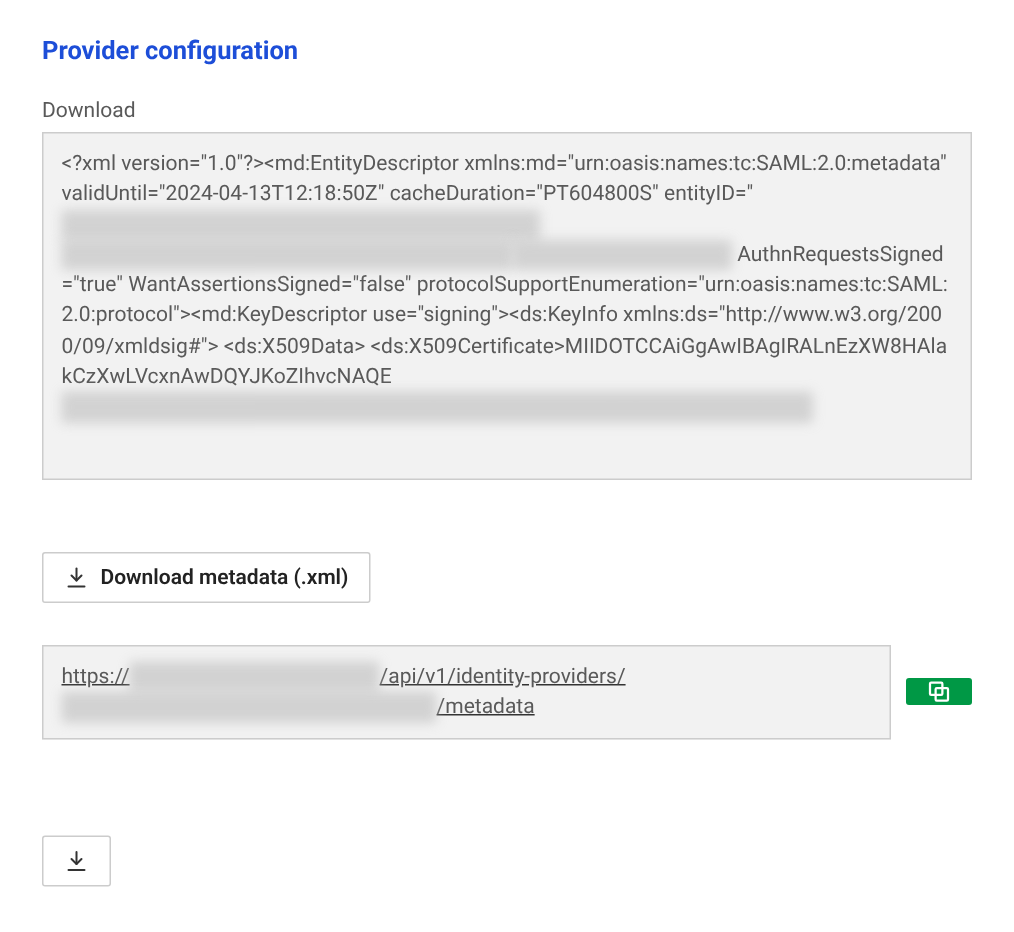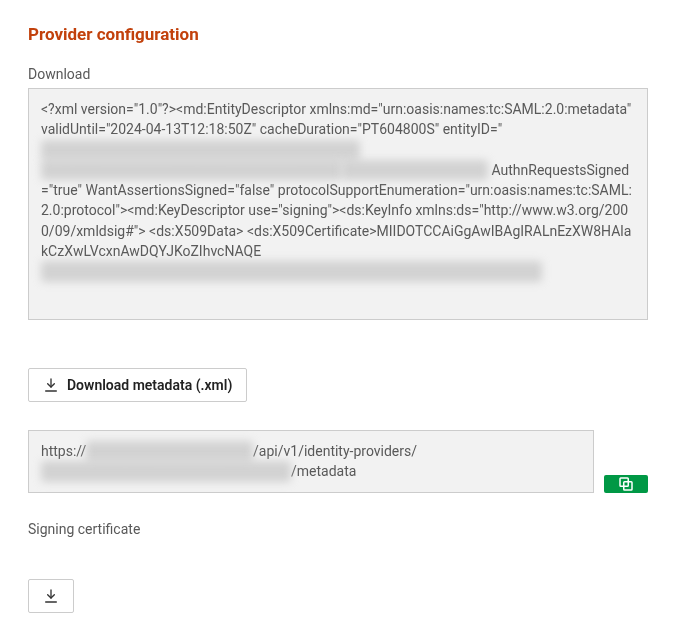--- a/index.html
+++ b/index.html
@@ -8,21 +8,21 @@
     margin: 0;
     padding: 24px 28px;
     color: #333;
     background: #fff;
     font-size: 14px;
   }
   h2 {
     font-size: 17px;
     font-weight: 700;
     margin: 0 0 22px 0;
-    color: #c2410c;
+    color: #1d4ed8;
   }
   .field-label {
     font-size: 14px;
     color: #595959;
     margin-bottom: 6px;
   }
   .xml-box {
     border: 1px solid #ccc;
     background: #f2f2f2;
     color: #595959;
@@ -55,21 +55,22 @@
     border-radius: 2px;
     cursor: pointer;
     user-select: none;
     margin-top: 36px;
   }
   .btn svg { display: block; }
   .section { margin-bottom: 28px; }
   .url-row {
     display: flex;
     gap: 10px;
-    align-items: flex-end;
+    align-items: center;
+    text-decoration: underline;
   }
   .url-box {
     flex: 1;
     border: 1px solid #ccc;
     background: #f2f2f2;
     color: #595959;
     padding: 10px 12px;
     font-size: 14px;
     line-height: 1.45;
     word-break: break-all;
@@ -134,21 +135,20 @@
         <svg width="18" height="18" viewBox="0 0 24 24" fill="none" stroke="#fff" stroke-width="2" stroke-linecap="round" stroke-linejoin="round">
           <rect x="9" y="9" width="11" height="11" rx="1"></rect>
           <rect x="4" y="4" width="11" height="11" rx="1"></rect>
         </svg>
       </span>
     </div>
   </div>
 </div>
 
 <div class="section">
-  <div class="field-label">Signing certificate</div>
   <div class="btn">
     <span>
       <svg width="16" height="16" viewBox="0 0 24 24" fill="none" stroke="#333" stroke-width="2" stroke-linecap="round" stroke-linejoin="round">
         <path d="M12 3v12"></path>
           <path d="M7 10l5 5 5-5"></path>
           <path d="M4 21h16"></path>
       </svg>
     </span>
   </div>
 </div>

